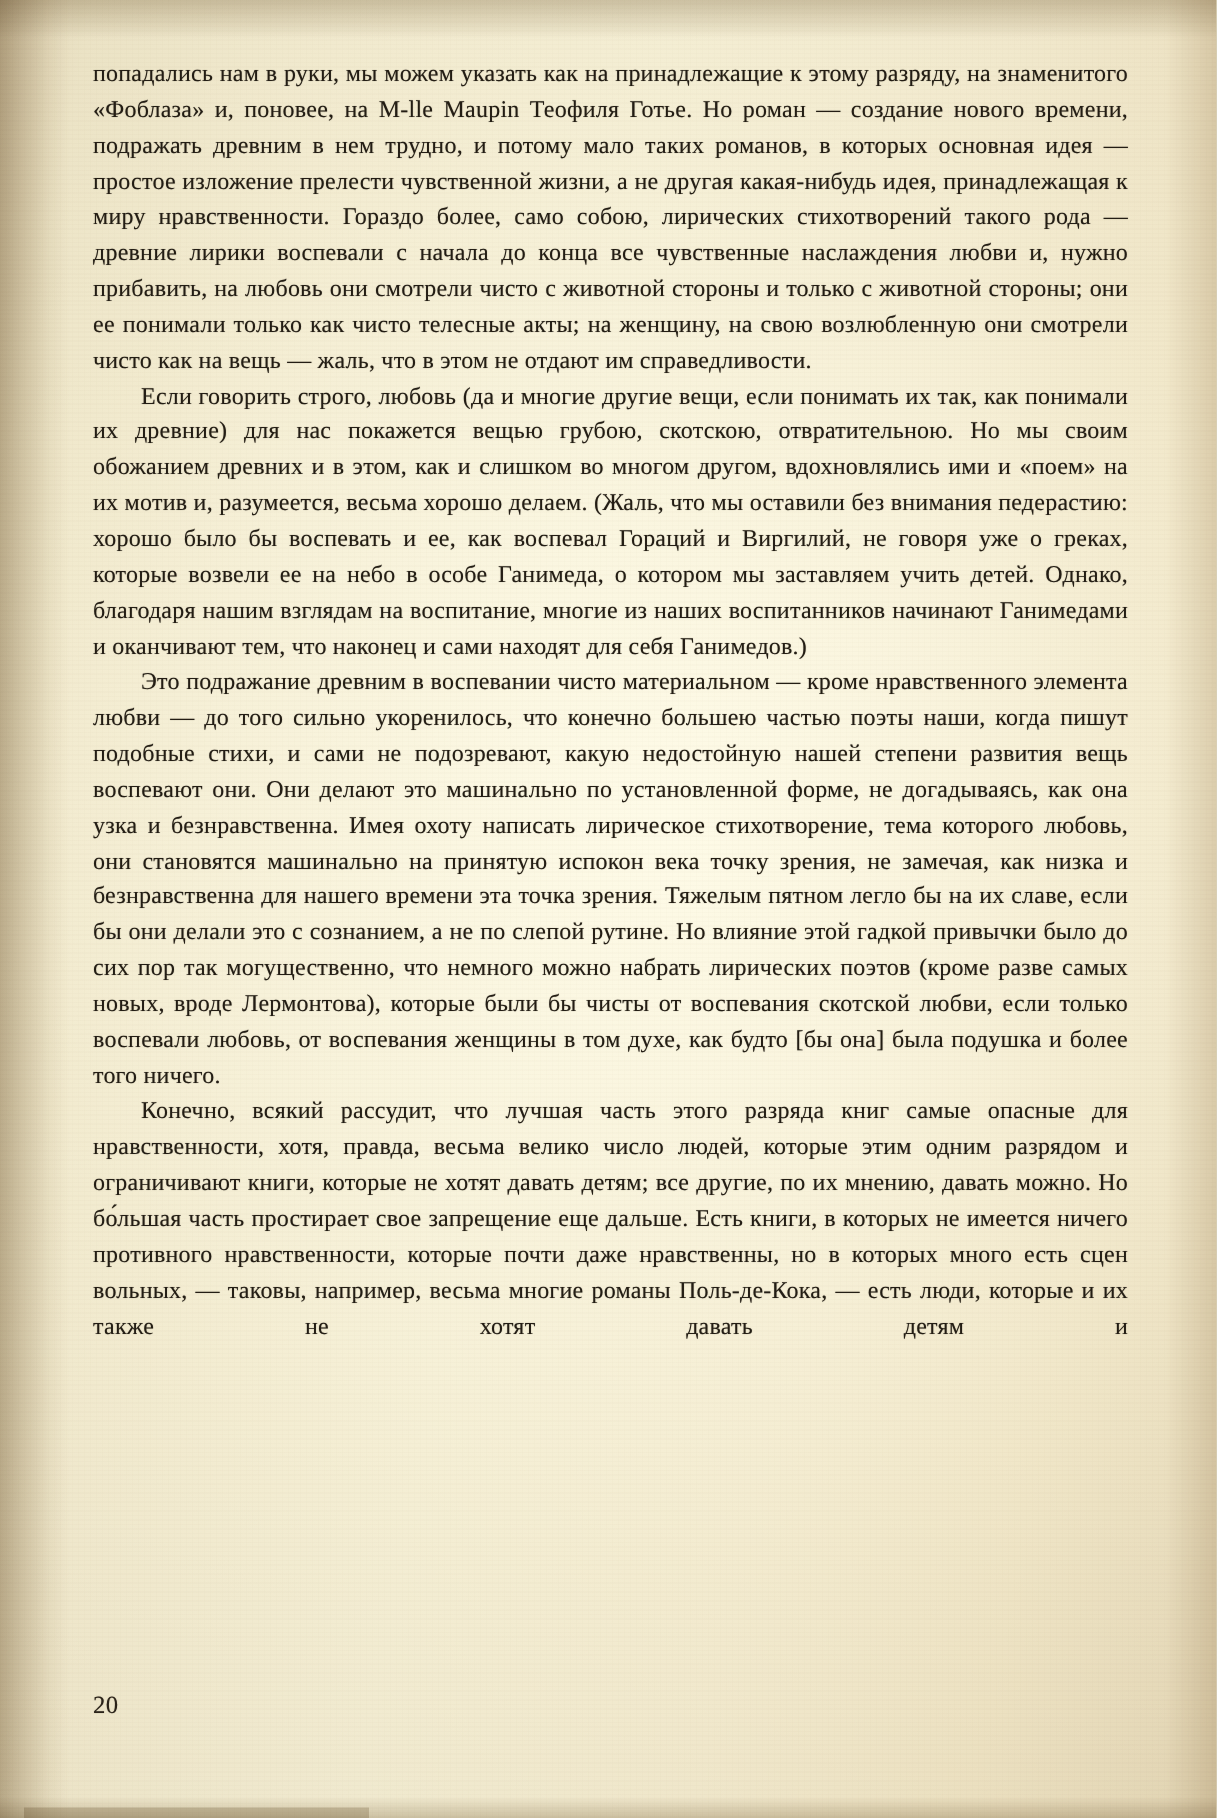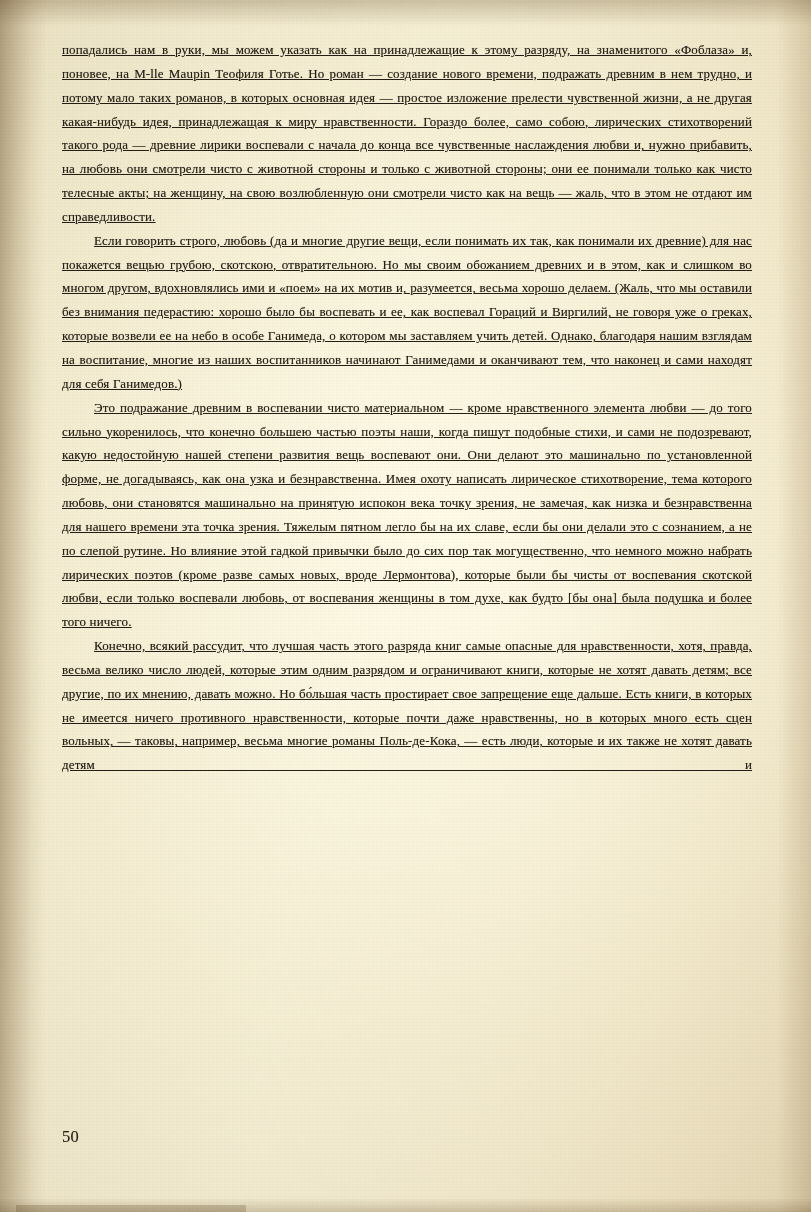--- a/index.html
+++ b/index.html
@@ -80,28 +80,27 @@
   .text-block {
     position: absolute;
     left: 62px;
     top: 38px;
     width: 690px;
   }
 
   .para {
     margin: 0;
     color: #231d14;
-    font-size: 13px;
+    font-size: 16px;
     line-height: 23.85px;
     text-align: justify;
     text-indent: 32px;
     letter-spacing: 0.15px;
     -webkit-font-smoothing: none;
     text-shadow: 0 0 0.7px rgba(35,28,18,0.45);
-    text-decoration: underline;
   }
   .para.first { text-indent: 0; }
 
   
   .para::after {
     content: "";
     display: inline-block;
     width: 100%;
   }
   .para.ragged-last::after { display: none; }
@@ -122,21 +121,21 @@
 
 <div class="scan-page">
 
   <div class="text-block">
     <p class="para first ragged-last">попадались нам в руки, мы можем указать как на принадлежащие к этому разряду, на знаменитого «Фоблаза» и, поновее, на M-lle Maupin Теофиля Готье. Но роман — создание нового времени, подражать древним в нем трудно, и потому мало таких романов, в которых основная идея — простое изложение прелести чувственной жизни, а не другая какая-нибудь идея, принадлежащая к миру нравственности. Гораздо более, само собою, лирических стихотворений такого рода — древние лирики воспевали с начала до конца все чувственные наслаждения любви и, нужно прибавить, на любовь они смотрели чисто с животной стороны и только с животной стороны; они ее понимали только как чисто телесные акты; на женщину, на свою возлюбленную они смотрели чисто как на вещь — жаль, что в этом не отдают им справедливости.</p>
     <p class="para ragged-last">Если говорить строго, любовь (да и многие другие вещи, если понимать их так, как понимали их древние) для нас покажется вещью грубою, скотскою, отвратительною. Но мы своим обожанием древних и в этом, как и слишком во многом другом, вдохновлялись ими и «поем» на их мотив и, разумеется, весьма хорошо делаем. (Жаль, что мы оставили без внимания педерастию: хорошо было бы воспевать и ее, как воспевал Гораций и Виргилий, не говоря уже о греках, которые возвели ее на небо в особе Ганимеда, о котором мы заставляем учить детей. Однако, благодаря нашим взглядам на воспитание, многие из наших воспитанников начинают Ганимедами и оканчивают тем, что наконец и сами находят для себя Ганимедов.)</p>
     <p class="para ragged-last">Это подражание древним в воспевании чисто материальном — кроме нравственного элемента любви — до того сильно укоренилось, что конечно большею частью поэты наши, когда пишут подобные стихи, и сами не подозревают, какую недостойную нашей степени развития вещь воспевают они. Они делают это машинально по установленной форме, не догадываясь, как она узка и безнравственна. Имея охоту написать лирическое стихотворение, тема которого любовь, они становятся машинально на принятую испокон века точку зрения, не замечая, как низка и безнравственна для нашего времени эта точка зрения. Тяжелым пятном легло бы на их славе, если бы они делали это с сознанием, а не по слепой рутине. Но влияние этой гадкой привычки было до сих пор так могущественно, что немного можно набрать лирических поэтов (кроме разве самых новых, вроде Лермонтова), которые были бы чисты от воспевания скотской любви, если только воспевали любовь, от воспевания женщины в том духе, как будто [бы она] была подушка и более того ничего.</p>
     <p class="para">Конечно, всякий рассудит, что лучшая часть этого разряда книг самые опасные для нравственности, хотя, правда, весьма велико число людей, которые этим одним разрядом и ограничивают книги, которые не хотят давать детям; все другие, по их мнению, давать можно. Но бо́льшая часть простирает свое запрещение еще дальше. Есть книги, в которых не имеется ничего противного нравственности, которые почти даже нравственны, но в которых много есть сцен вольных, — таковы, например, весьма многие романы Поль-де-Кока, — есть люди, которые и их также не хотят давать детям и</p>
   </div>
 
-  <div class="folio">50</div>
+  <div class="folio">20</div>
 
   <div class="grain"></div>
   <div class="gutter-shadow"></div>
   <div class="top-shadow"></div>
   <div class="right-shadow"></div>
   <div class="bottom-edge"></div>
   <div class="edge-mark"></div>
 
 </div>
 

